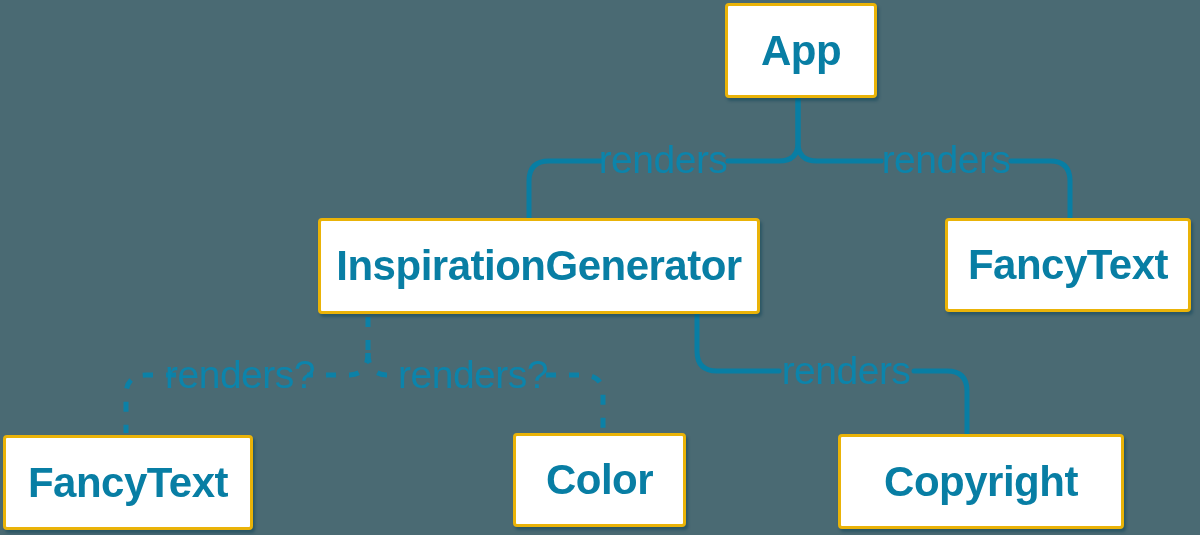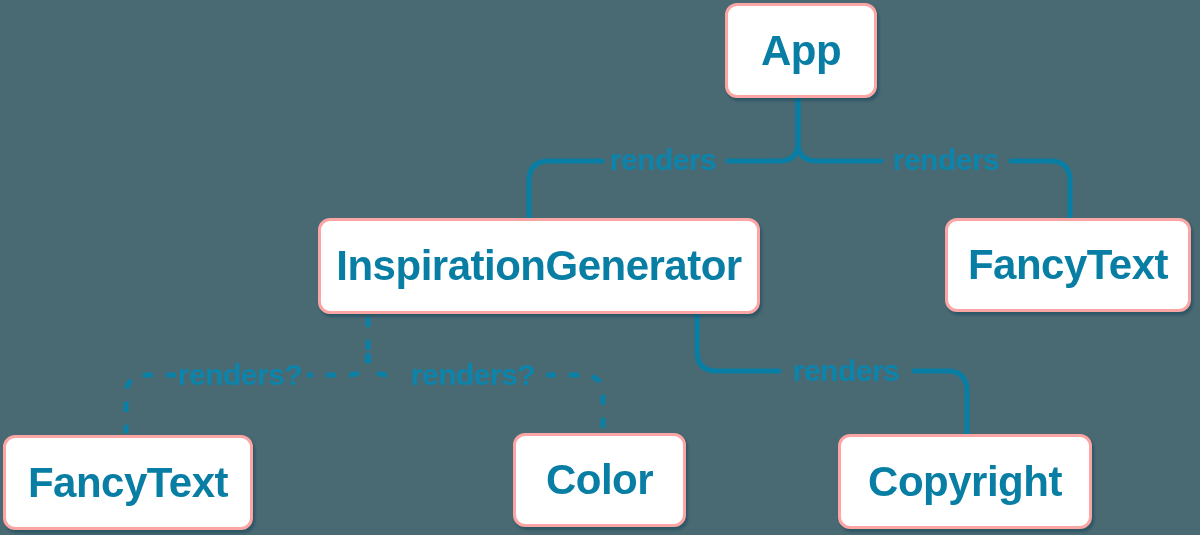--- a/index.html
+++ b/index.html
@@ -22,37 +22,37 @@
   .edge-solid {
     fill: none; stroke: #087ea4; stroke-width: 5; stroke-linecap: round;
   }
   .edge-dashed {
     fill: none; stroke: #0c81a7; stroke-width: 5;
     stroke-dasharray: 10 13; stroke-linecap: butt;
   }
   .node {
     position: absolute;
     background: #ffffff;
-    border: 3px solid #fca5a5;
-    border-radius: 12px;
+    border: 3px solid #eab308;
+    border-radius: 4px;
     box-sizing: border-box;
     display: flex; align-items: center; justify-content: center;
     color: #087ea4;
     font-size: 42px;
     font-weight: 600;
     letter-spacing: -0.5px;
     white-space: nowrap;
     box-shadow: 2px 3px 3px rgba(6, 62, 84, 0.45);
   }
   .edge-label {
     position: absolute;
     transform: translate(-50%, -50%);
     color: #0c84ab;
-    font-size: 30px;
-    font-weight: 700;
+    font-size: 39px;
+    font-weight: 400;
     letter-spacing: -0.5px;
     white-space: nowrap;
   }
 </style>
 </head>
 <body>
 
 <div class="stage">
 
   <svg class="edges" viewBox="0 0 1200 535">
@@ -88,21 +88,21 @@
   </div>
 
   <div class="node" style="left:3px; top:435px; width:250px; height:95px;">
     <span>FancyText</span>
   </div>
 
   <div class="node" style="left:513px; top:433px; width:173px; height:94px;text-align:right;">
     <span>Color</span>
   </div>
 
-  <div class="node" style="left:838px; top:434px; width:254px; height:95px;">
+  <div class="node" style="left:838px; top:434px; width:286px; height:95px;">
     <span>Copyright</span>
   </div>
 
   <div class="edge-label" style="left:663px; top:160px;">renders</div>
   <div class="edge-label" style="left:946px; top:160px;">renders</div>
   <div class="edge-label" style="left:240px; top:375px;">renders?</div>
   <div class="edge-label" style="left:473px; top:375px;">renders?</div>
   <div class="edge-label" style="left:846px; top:371px;">renders</div>
 
 </div>

